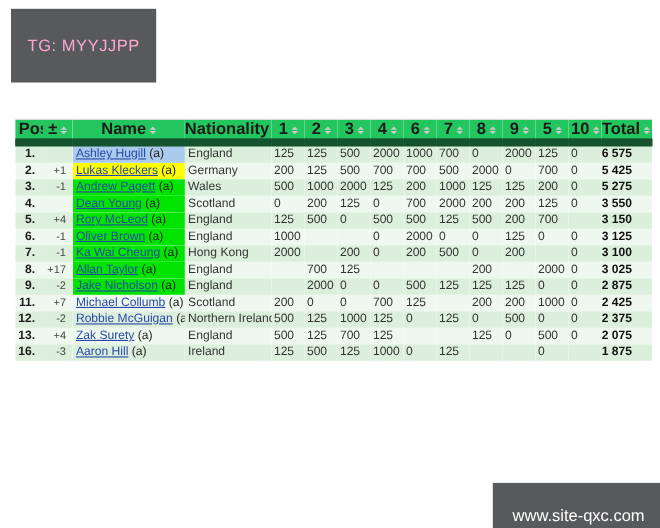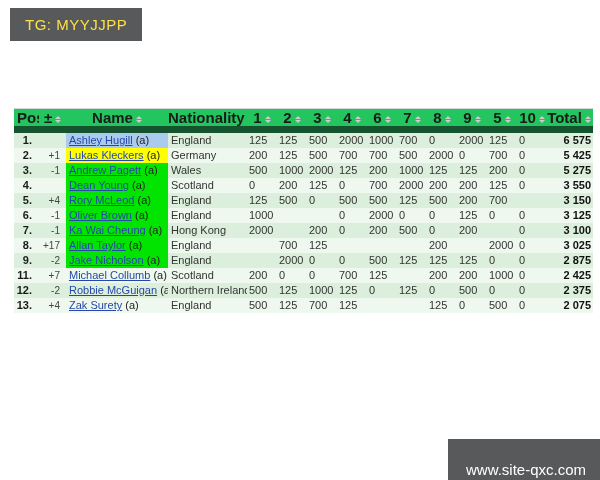--- a/index.html
+++ b/index.html
@@ -2,21 +2,21 @@
 <html style="--box-gray: #58595b; --row-odd: #dcefdc; --row-even: #eef8ee; --hl-blue: #aacbee; --hl-yellow: #ffff00; --hl-green: #00e400; --link: #2648a8;"><head>
 <meta charset="utf-8">
 <style>
   html,body{margin:0;padding:0;}
   body{
     width:600px;height:480px;position:relative;background:#ffffff;
     font-family:"Liberation Sans","DejaVu Sans",sans-serif;overflow:hidden;
   }
   .tag-box{
     position:absolute;left:10px;top:8px;background:var(--box-gray,#58595b);
-    color:#fde047;font-size:15px;letter-spacing:0.5px;padding:8px 15px;white-space:nowrap;
+    color:#f9a8d4;font-size:15px;letter-spacing:0.5px;padding:25px 15px;white-space:nowrap;
   }
   .watermark-box{
     position:absolute;right:0;top:439px;background:var(--box-gray,#58595b);
     color:#fff;font-size:15px;padding:22px 14px 7px 18px;white-space:nowrap;
   }
   table.ranking{
     position:absolute;left:14px;top:108px;width:579px;
     border-collapse:collapse;table-layout:fixed;
     font-size:11px;color:#333;border-top:1px solid #d6d6d6;
   }
@@ -31,21 +31,21 @@
   tbody tr:nth-child(odd) td{background:var(--row-odd,#dcefdc);}
   tbody tr:nth-child(even) td{background:var(--row-even,#eef8ee);}
   td.pos{font-weight:bold;color:#1a1a1a;text-align:right;padding-right:7px;}
   td.change{text-align:right;padding-right:6px;font-size:10px;color:#444;}
   td.name{padding-left:3px;}
   td.name.hl-blue{background:var(--hl-blue,#aacbee) !important;}
   td.name.hl-yellow{background:var(--hl-yellow,#ffff00) !important;}
   td.name.hl-green{background:var(--hl-green,#00e400) !important;}
   td.nat{padding-left:3px;}
   td.score{text-align:left;padding-left:2px;color:#333;}
-  td.total{font-weight:bold;color:#111;text-align:right;padding-right:2px;}
+  td.total{font-weight:bold;color:#111;text-align:left;padding-right:2px;}
   a.player-link{color:var(--link,#2648a8);text-decoration:underline;}
   .suffix{color:#222;}
   .sort-icon{display:inline-block;vertical-align:middle;margin-left:3px;}
   .sort-icon i{display:block;width:0;height:0;border-left:3px solid transparent;border-right:3px solid transparent;}
   .sort-icon i.up{border-bottom:3px solid #cccccc;margin-bottom:1px;}
   .sort-icon i.down{border-top:3px solid #cccccc;}
 </style>
 </head>
 <body>
 
@@ -288,18 +288,35 @@
         <td class="score">700</td>
         <td class="score">125</td>
         <td class="score"></td>
         <td class="score"></td>
         <td class="score">125</td>
         <td class="score">0</td>
         <td class="score">500</td>
         <td class="score">0</td>
         <td class="total">2 075</td>
       </tr>
+      <tr>
+        <td class="pos">16.</td>
+        <td class="change">-3</td>
+        <td class="name"><a class="player-link" href="#">Aaron Hill</a> <span class="suffix">(a)</span></td>
+        <td class="nat">Ireland</td>
+        <td class="score">125</td>
+        <td class="score">500</td>
+        <td class="score">125</td>
+        <td class="score">1000</td>
+        <td class="score">0</td>
+        <td class="score">125</td>
+        <td class="score"></td>
+        <td class="score"></td>
+        <td class="score">0</td>
+        <td class="score"></td>
+        <td class="total">1 875</td>
+      </tr>
     </tbody>
 </table>
 
 <div class="watermark-box">
   <span>www.site-qxc.com</span>
 </div>
 
 </body></html>

